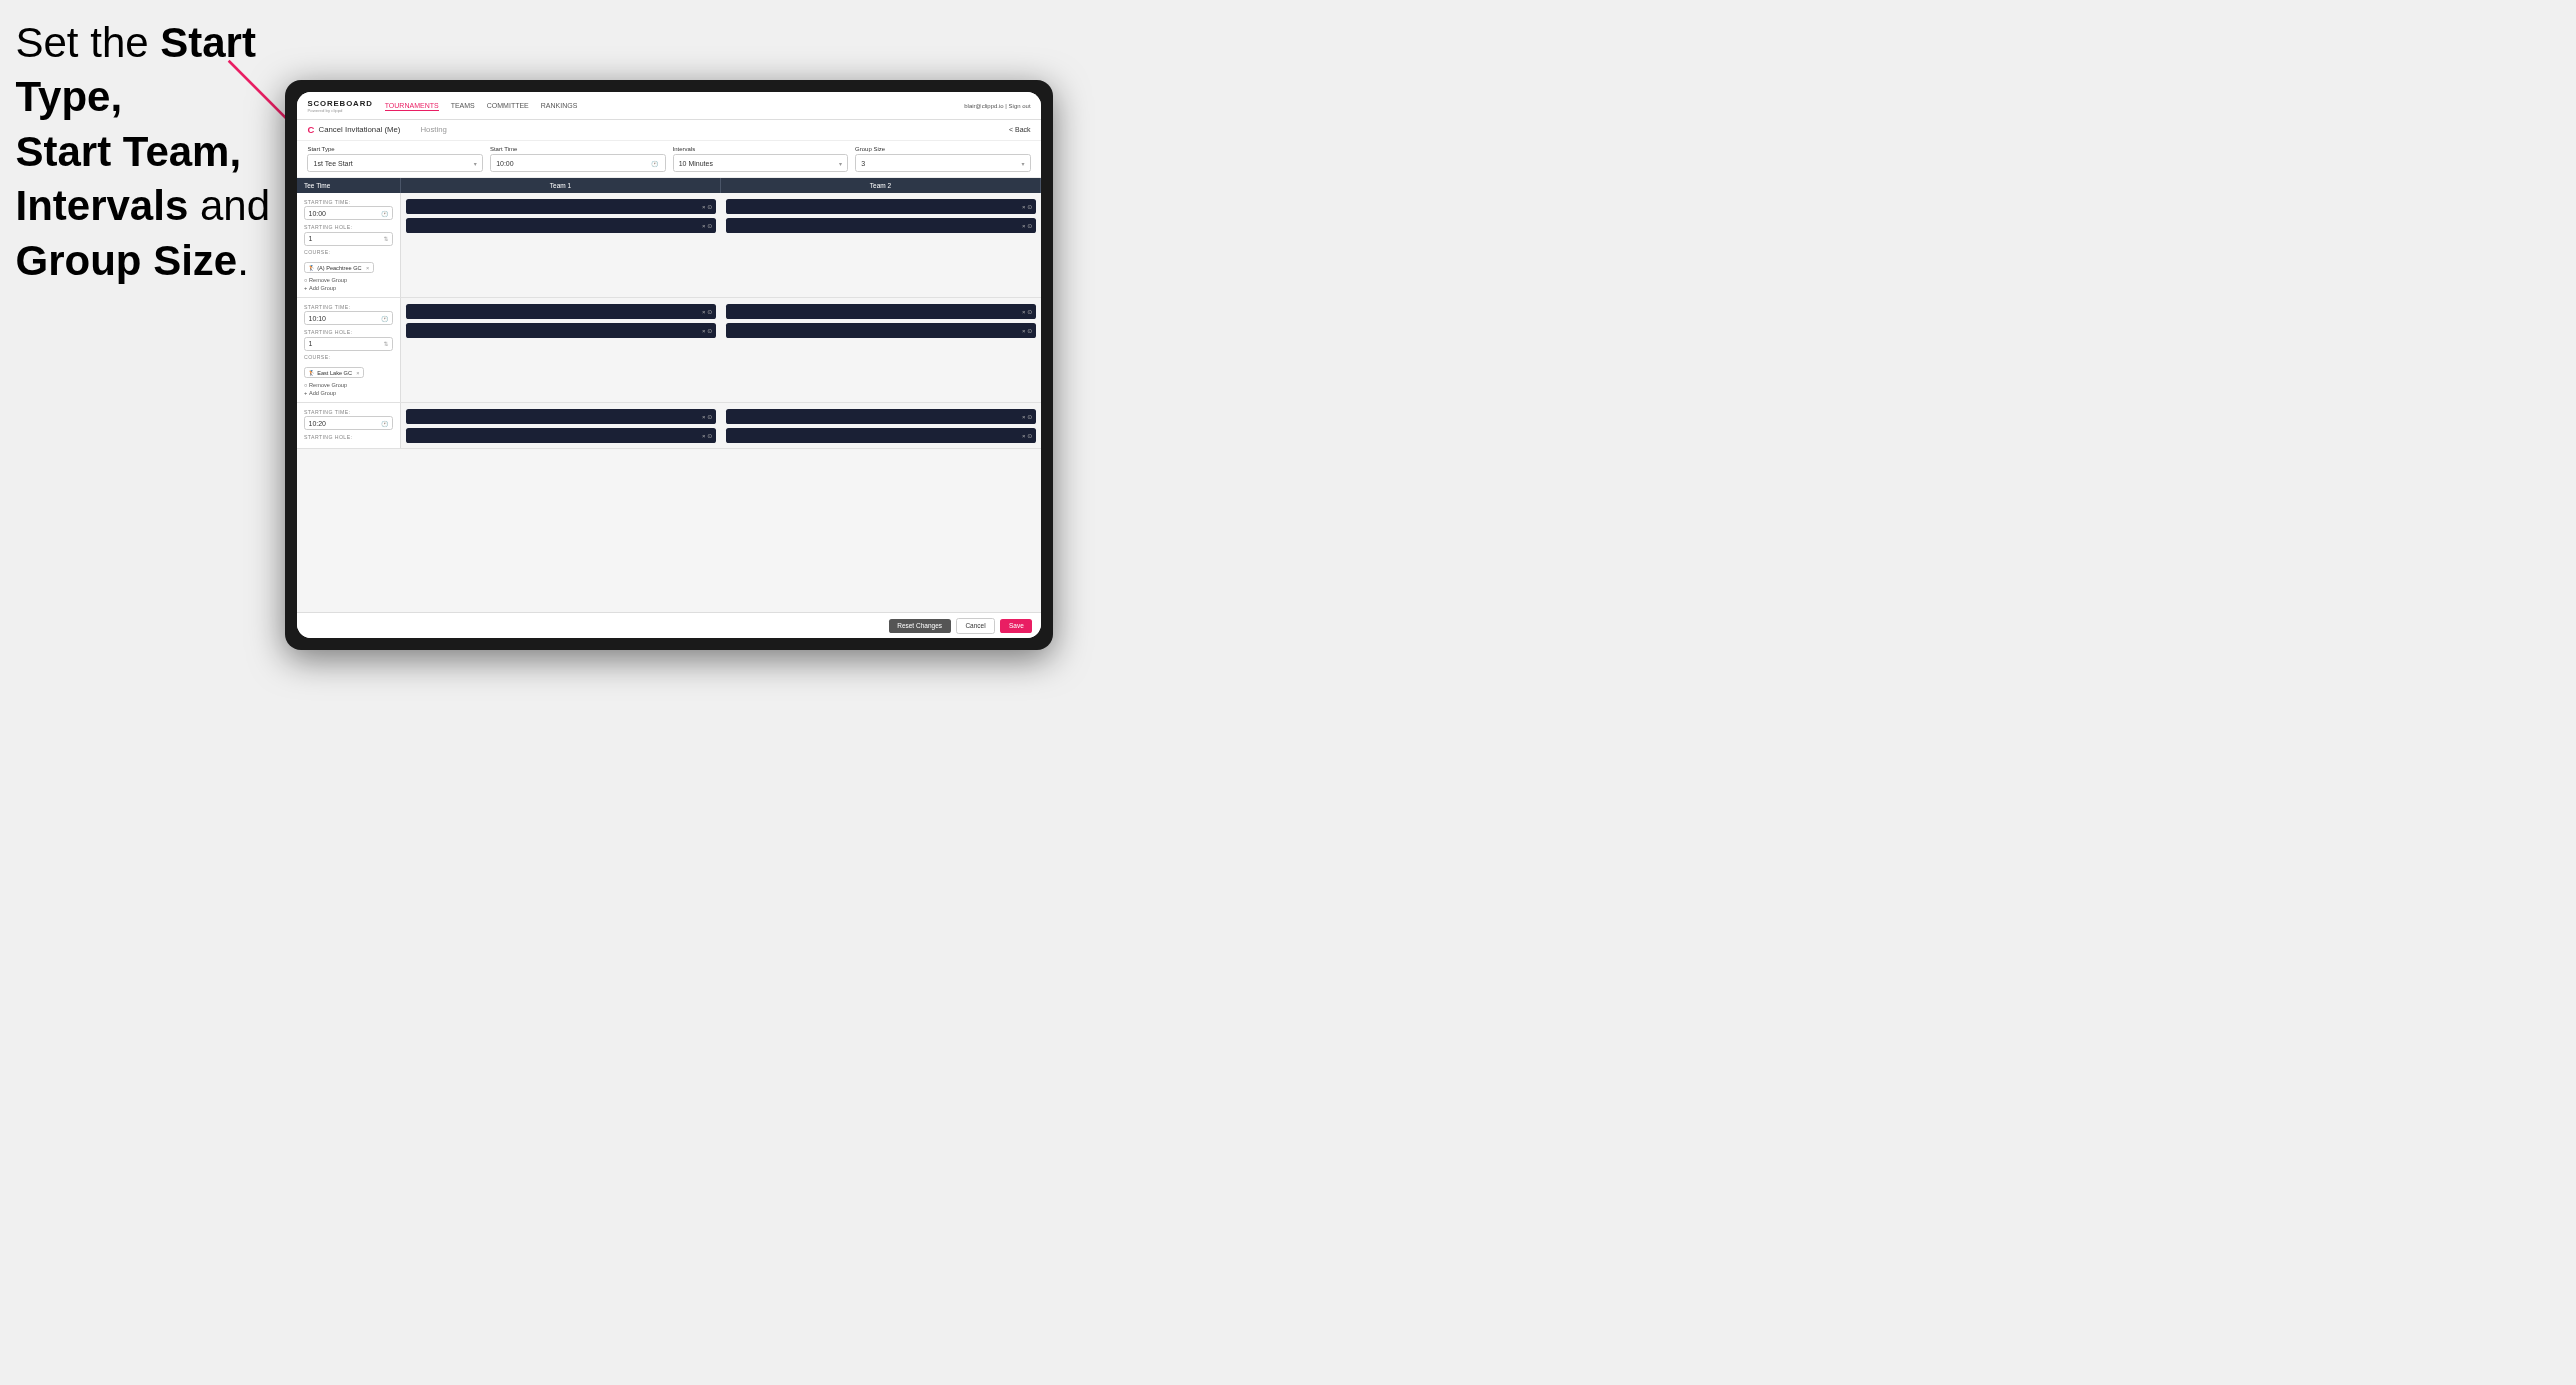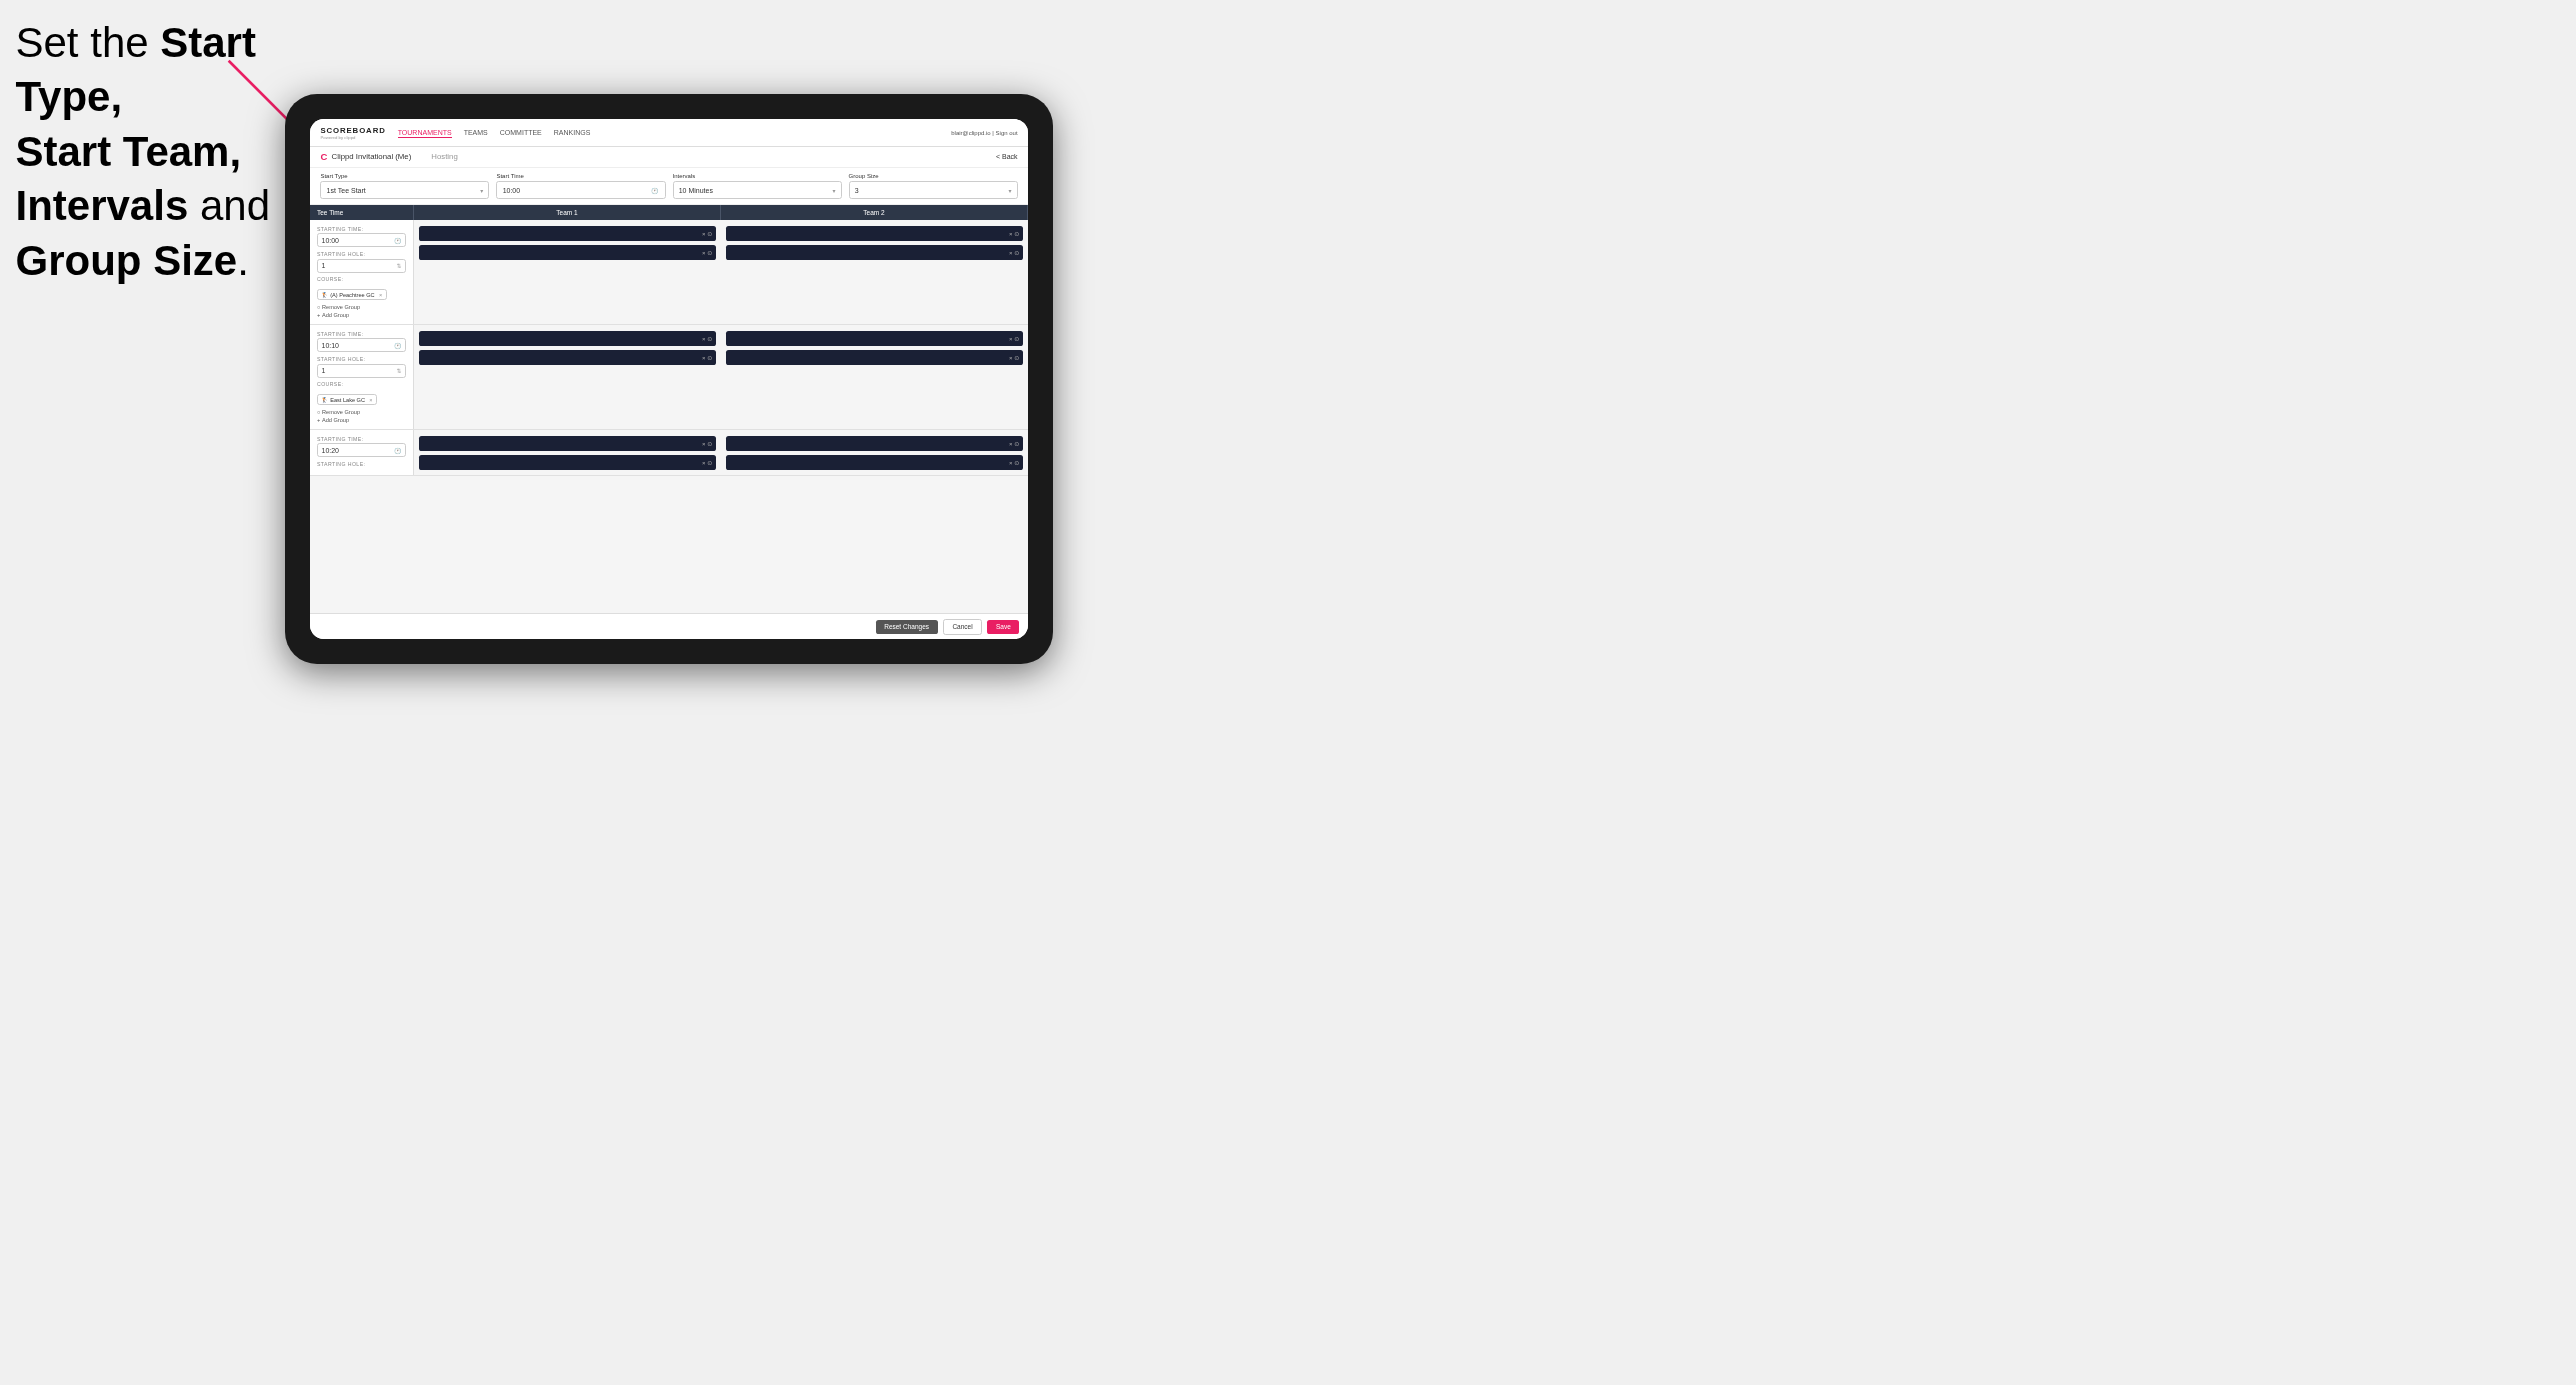--- a/index.html
+++ b/index.html
@@ -23,26 +23,26 @@
       max-width: 268px;
     }
     .instruction strong {
       font-weight: 900;
     }
 
     
     .tablet {
       position: absolute;
       left: 285px;
-      top: 94px;
+      top: 80px;
       width: 768px;
       height: 570px;
       background: #1a1a1a;
-      border-radius: 32px;
-      padding: 25px;
+      border-radius: 16px;
+      padding: 12px;
       box-shadow: 0 8.6px 35px rgba(0,0,0,0.5);
     }
 
     .tablet-inner {
       width: 100%;
       height: 100%;
       background: #fff;
       border-radius: 14px;
       overflow: hidden;
       display: flex;
@@ -344,21 +344,21 @@
         <span class="nav-tab active">TOURNAMENTS</span>
         <span class="nav-tab">TEAMS</span>
         <span class="nav-tab">COMMITTEE</span>
         <span class="nav-tab">RANKINGS</span>
       </div>
       <div class="nav-right">blair@clippd.io  |  Sign out</div>
     </div>
 
     <div class="sub-header">
       <span class="icon-c">C</span>
-      <span class="title">Clippd Invitational (Me)</span>
+      <span class="title">Cancel Invitational (Me)</span>
       <span class="hosting">Hosting</span>
       <span class="back-btn">&lt; Back</span>
     </div>
 
     <div class="controls-row">
       <div class="control-group">
         <div class="control-label">Start Type</div>
         <div class="control-select">
           <span>1st Tee Start</span>
           <span class="chevron">▾</span>

